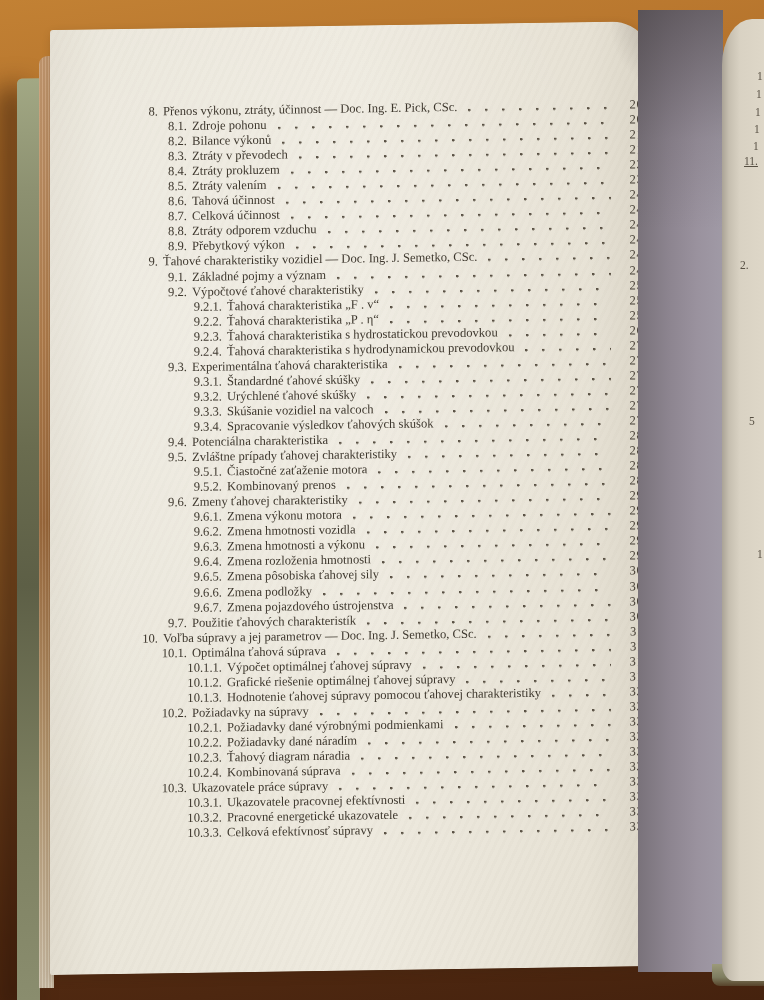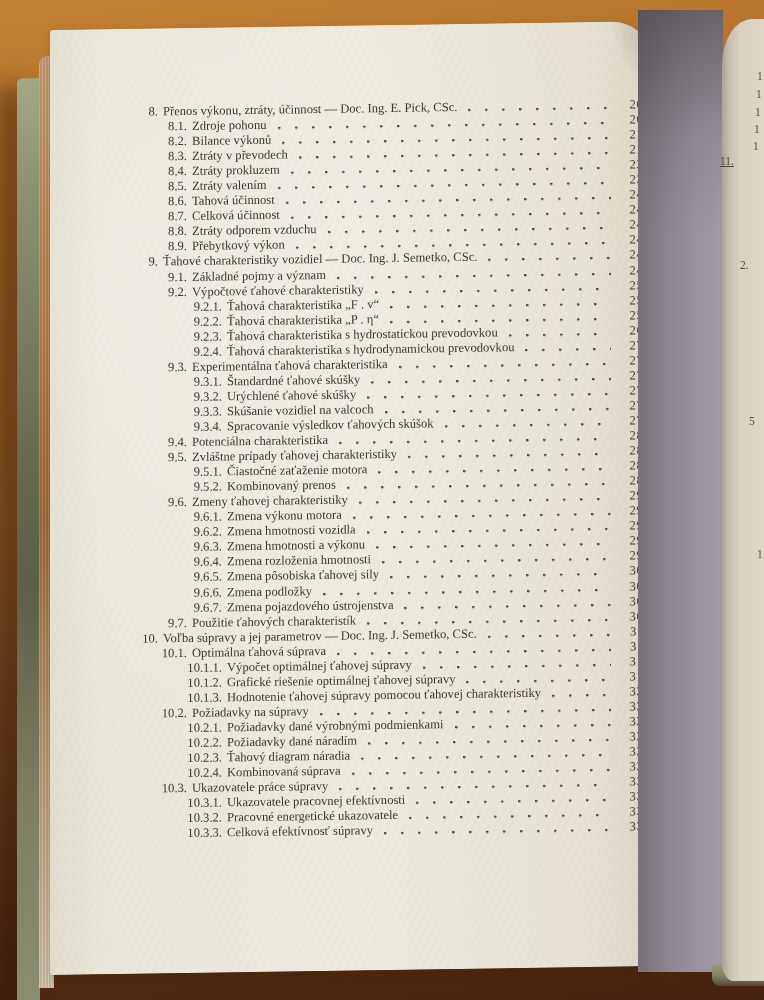--- a/index.html
+++ b/index.html
@@ -392,19 +392,19 @@
 
   <div class="gutter-shadow"></div>
   <div class="cover-corner-br"></div>
   <div class="next-page"></div>
   <div id="fragments-layer">
       <div class="fragment" style="left: 757px; top: 70px;">1</div>
       <div class="fragment" style="left: 756px; top: 88px;">1</div>
       <div class="fragment" style="left: 755px; top: 106px;">1</div>
       <div class="fragment" style="left: 754px; top: 123px;">1</div>
       <div class="fragment" style="left: 753px; top: 140px;">1</div>
-      <div class="fragment" style="left: 720px; top: 155px; text-decoration: underline;">11.</div>
+      <div class="fragment" style="left: 744px; top: 155px; text-decoration: underline;">11.</div>
       <div class="fragment" style="left: 740px; top: 259px;">2.</div>
       <div class="fragment" style="left: 749px; top: 415px;">5</div>
       <div class="fragment" style="left: 757px; top: 548px;">1</div>
     </div>
 
 </div>
 
 </body></html>

